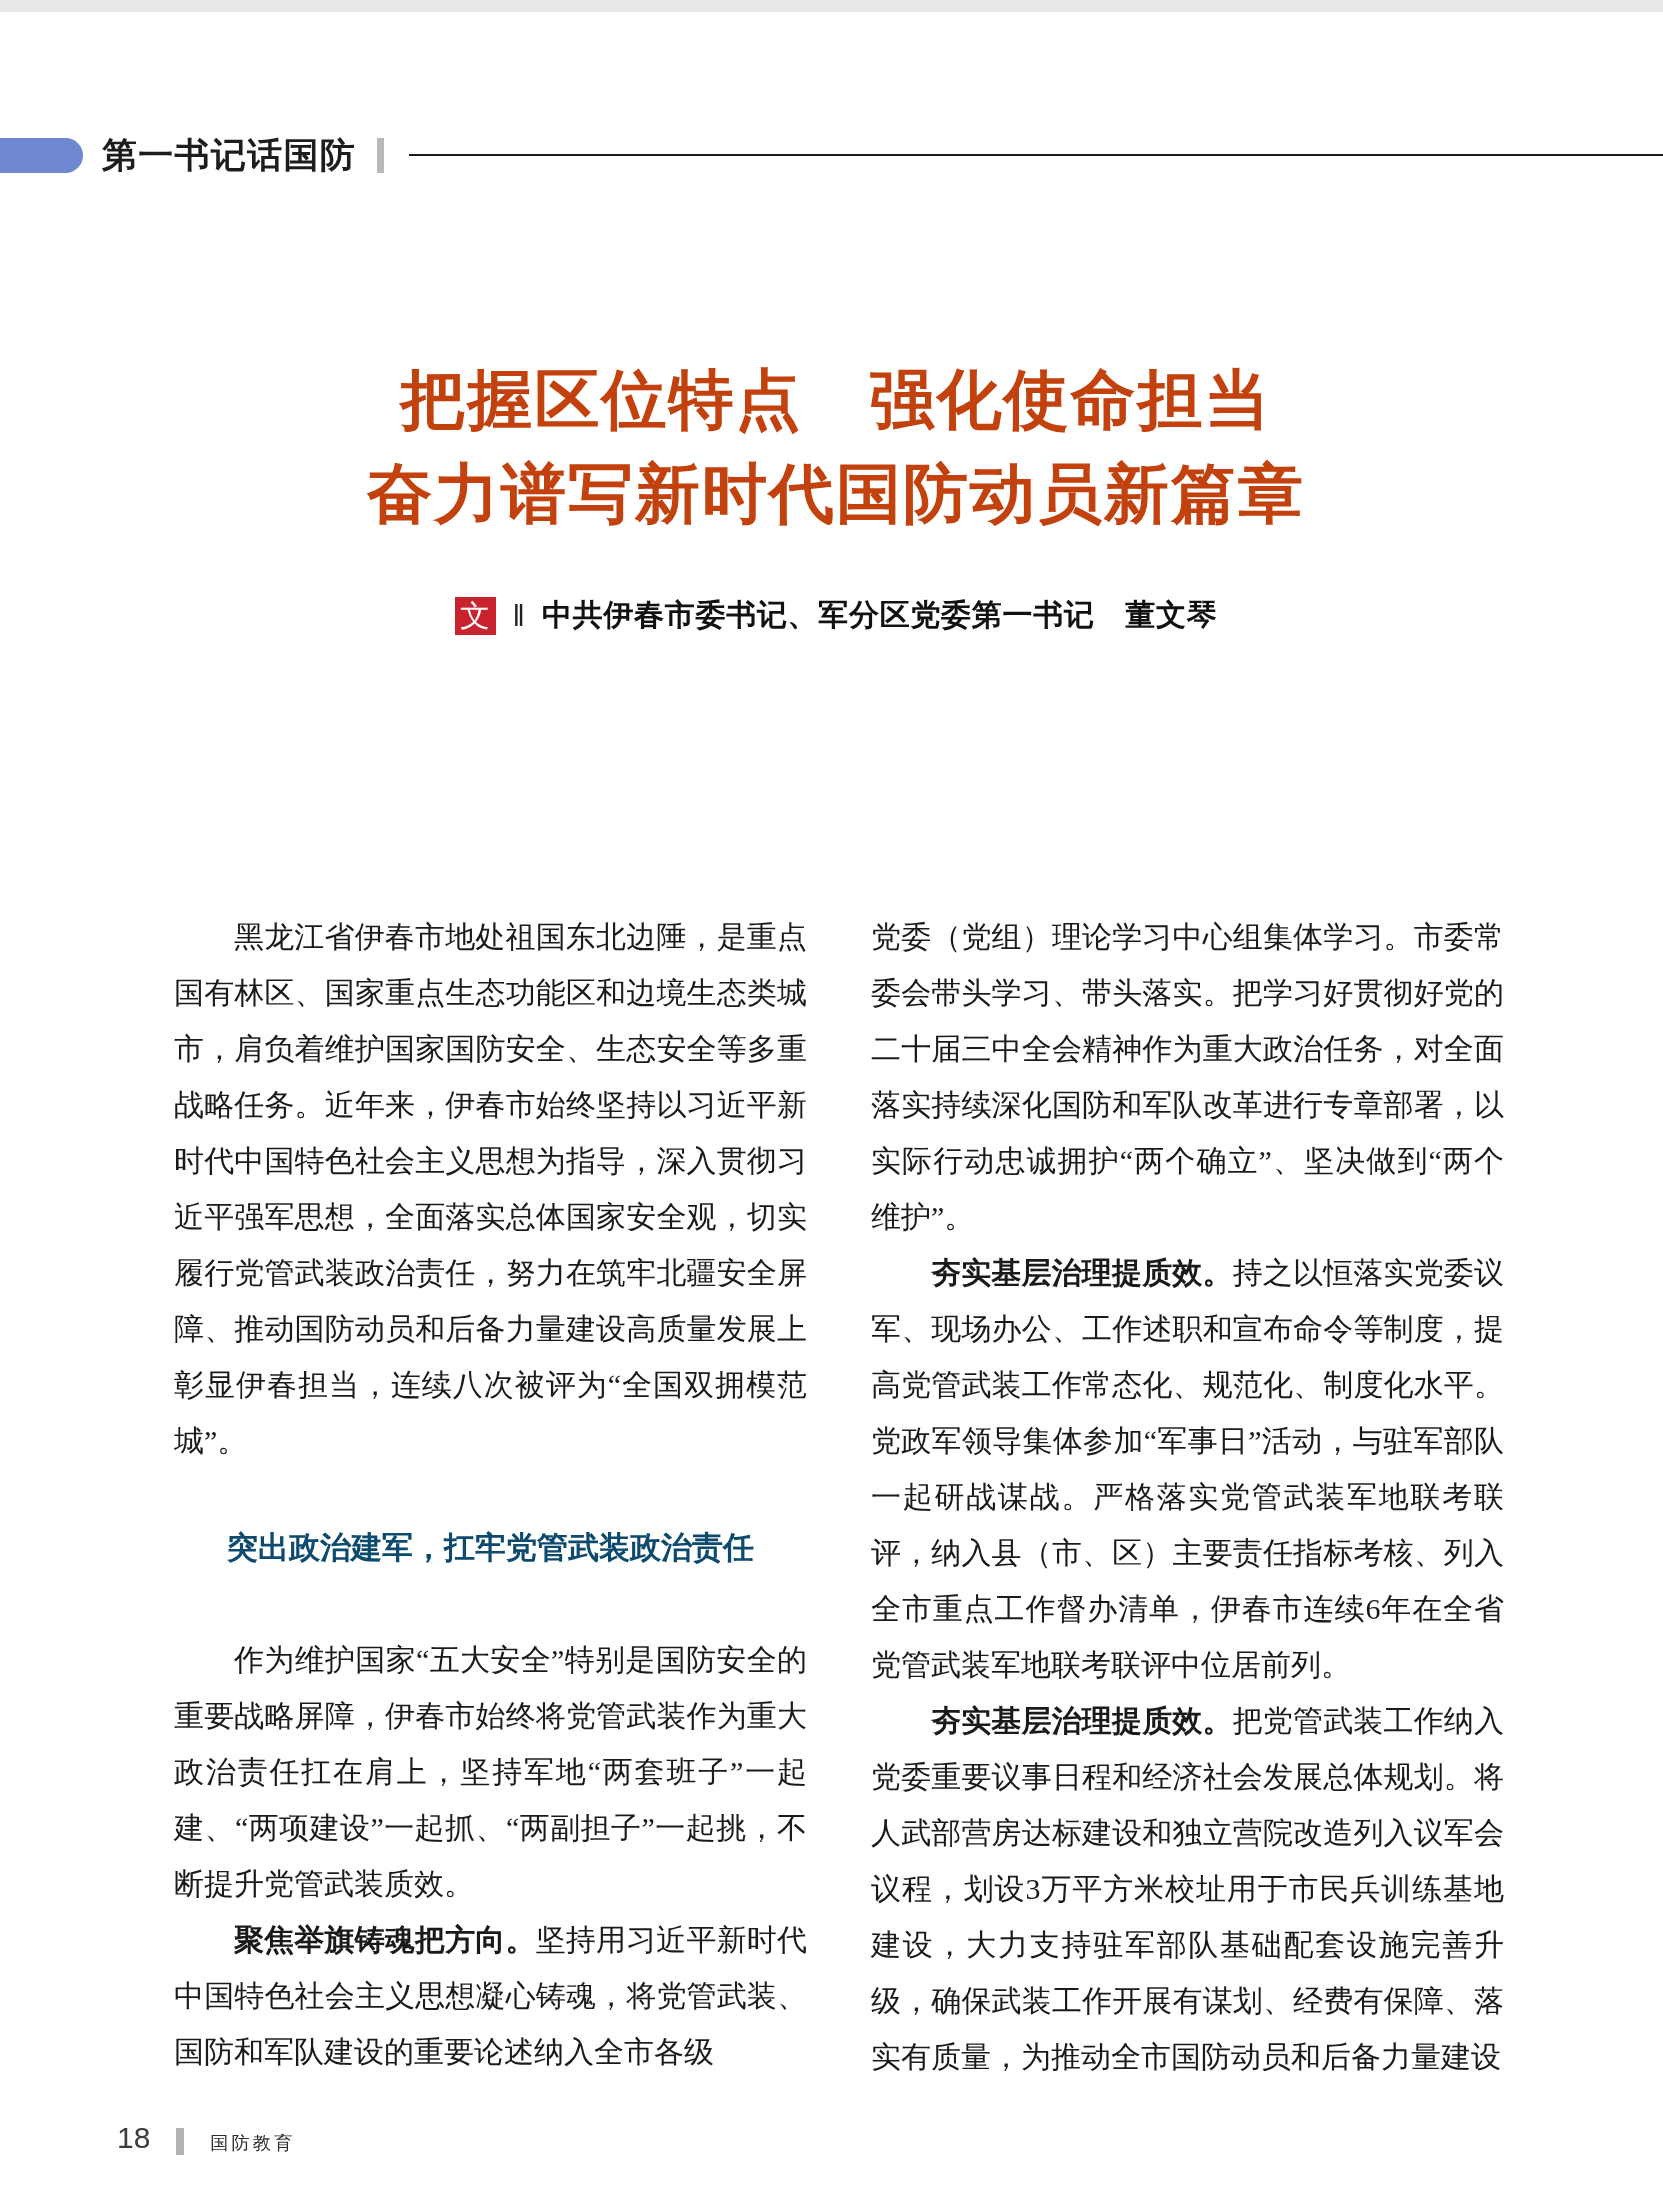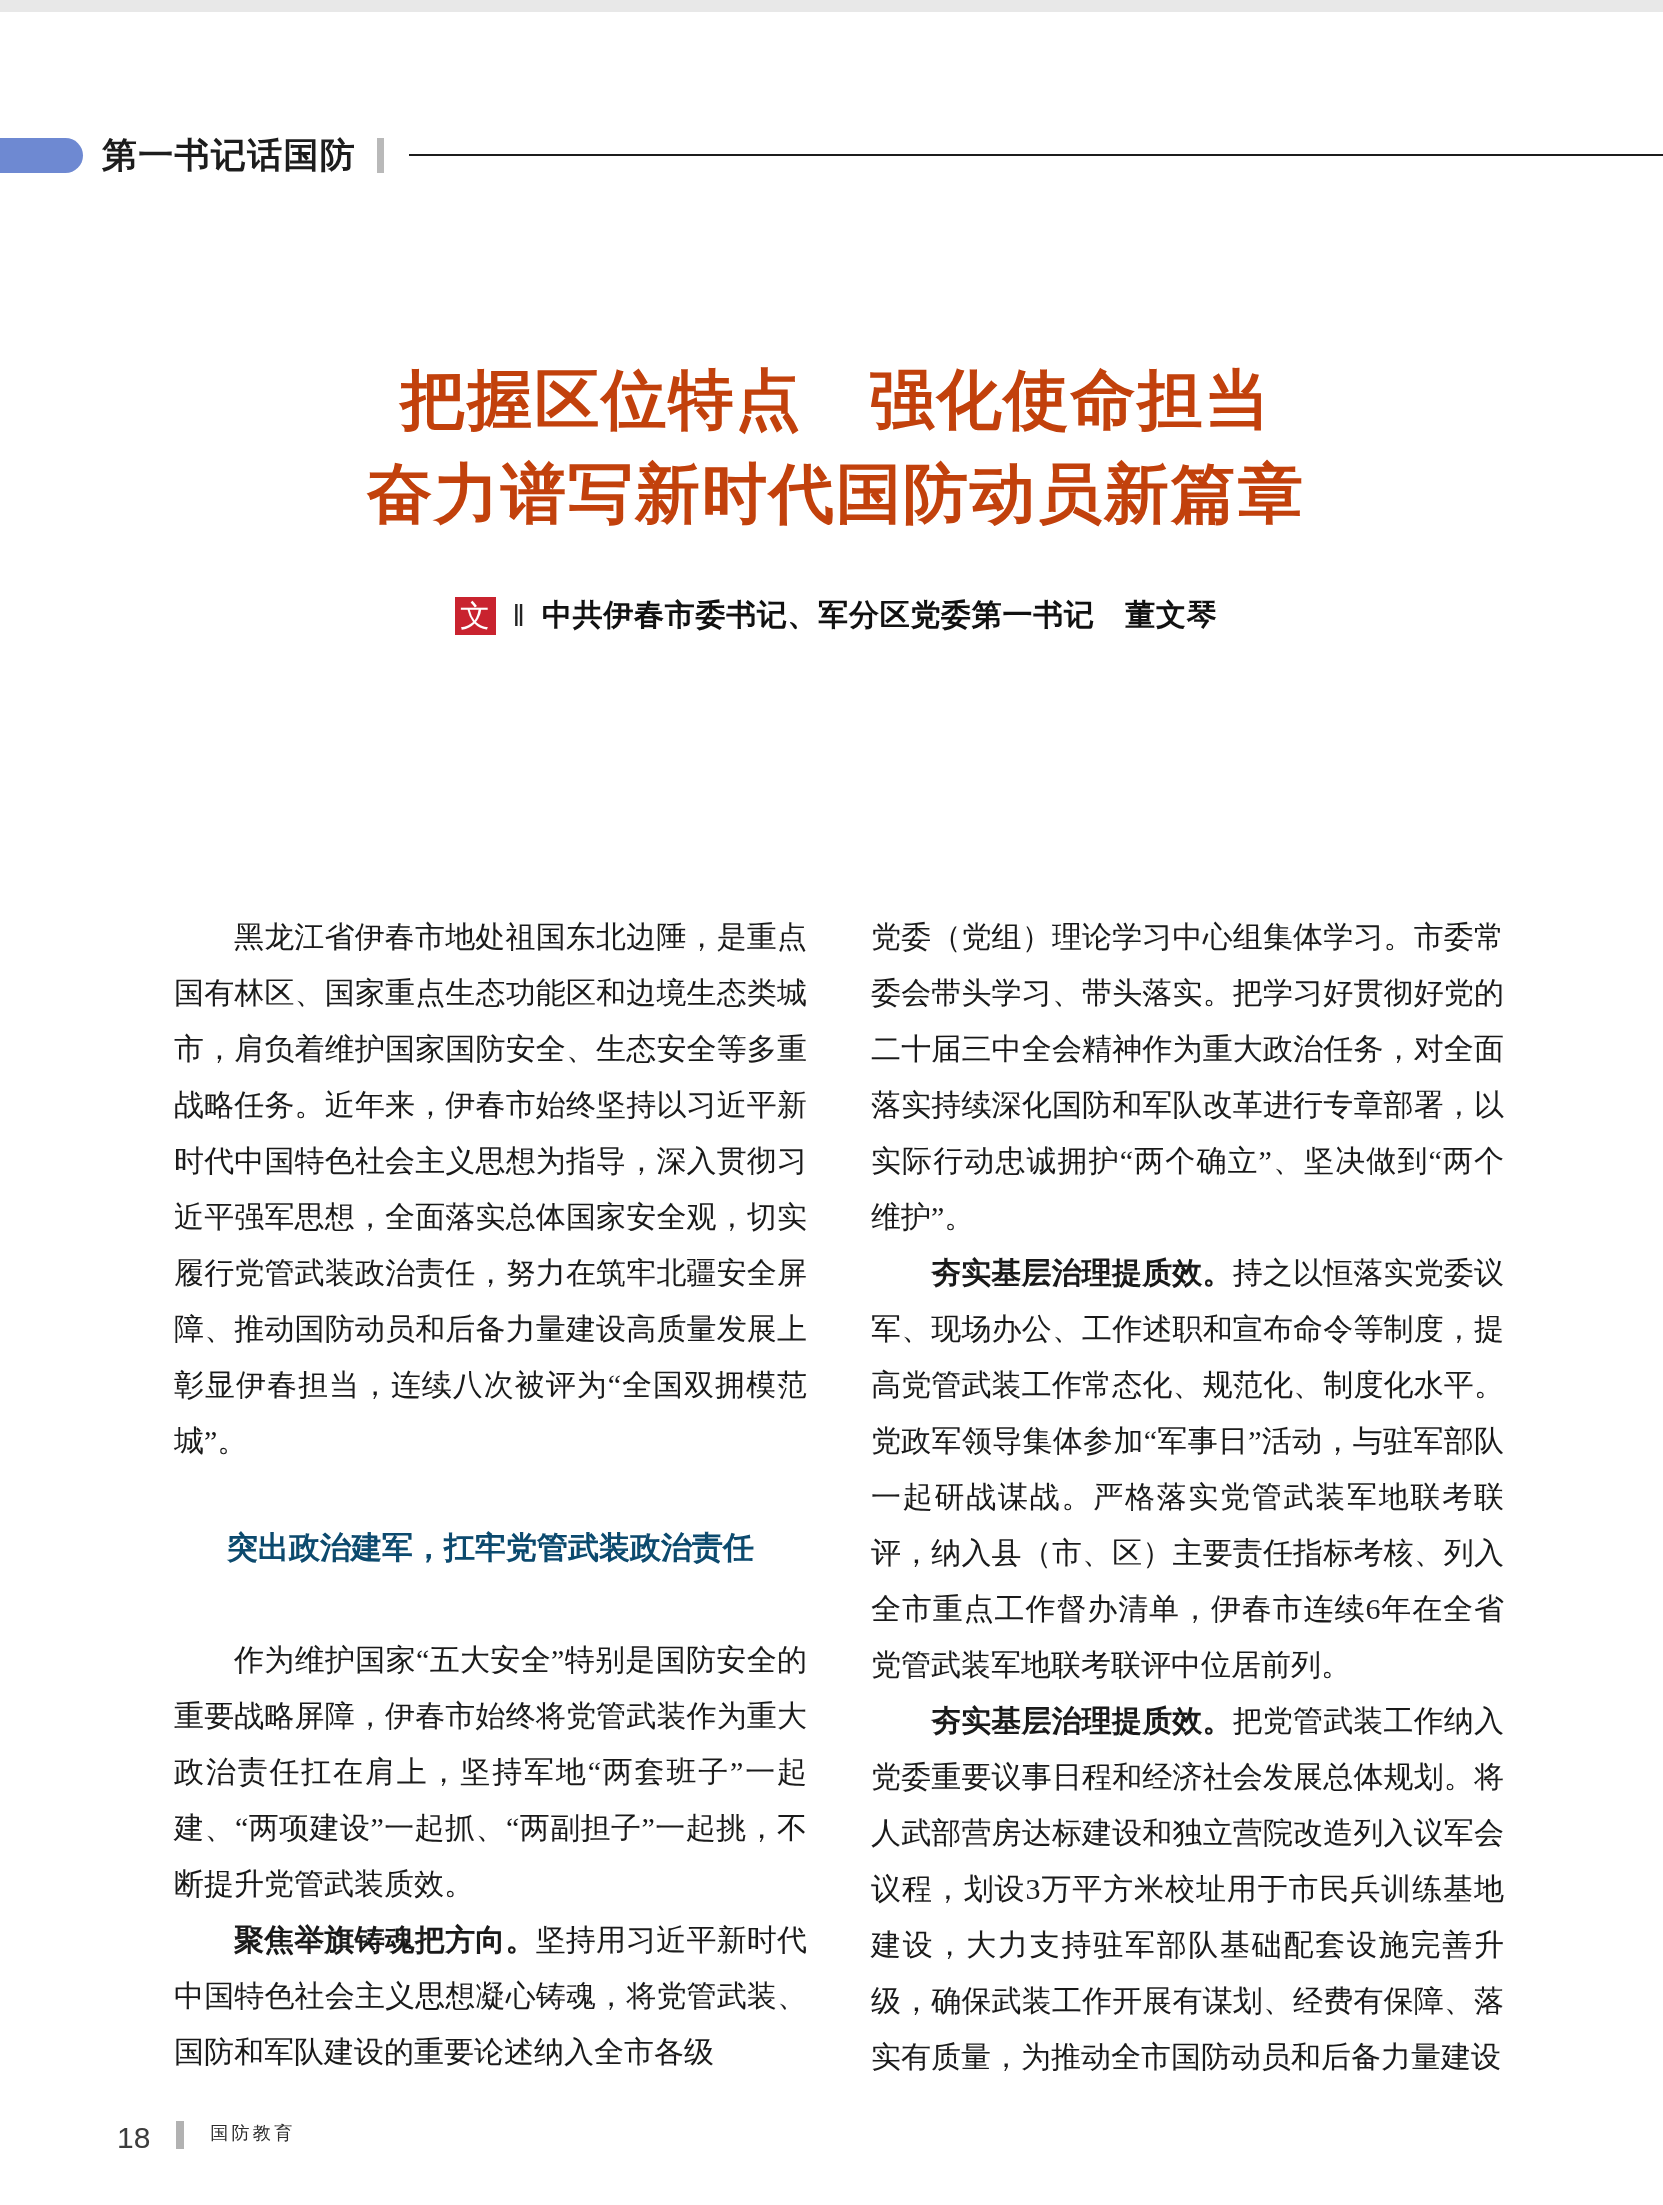--- a/index.html
+++ b/index.html
@@ -125,21 +125,21 @@
     font-size: 31px;
     line-height: 39px;
     color: #0c4a6e;
   }
 
   
   .footer {
     position: absolute;
     left: 117px; top: 2109px;
     display: flex;
-    align-items: flex-start;
+    align-items: flex-end;
     gap: 26px;
     font-family: "Liberation Sans", sans-serif;
   }
   .footer-num { font-size: 30px; color: #3c3c3c; }
   .footer-bar { width: 7.9px; height: 27.5px; background: #b2b2b2; }
   .footer-label { font-size: 18px; color: #2d2d2d; letter-spacing: 3.3px; }
 </style>
 </head>
 <body>
 

